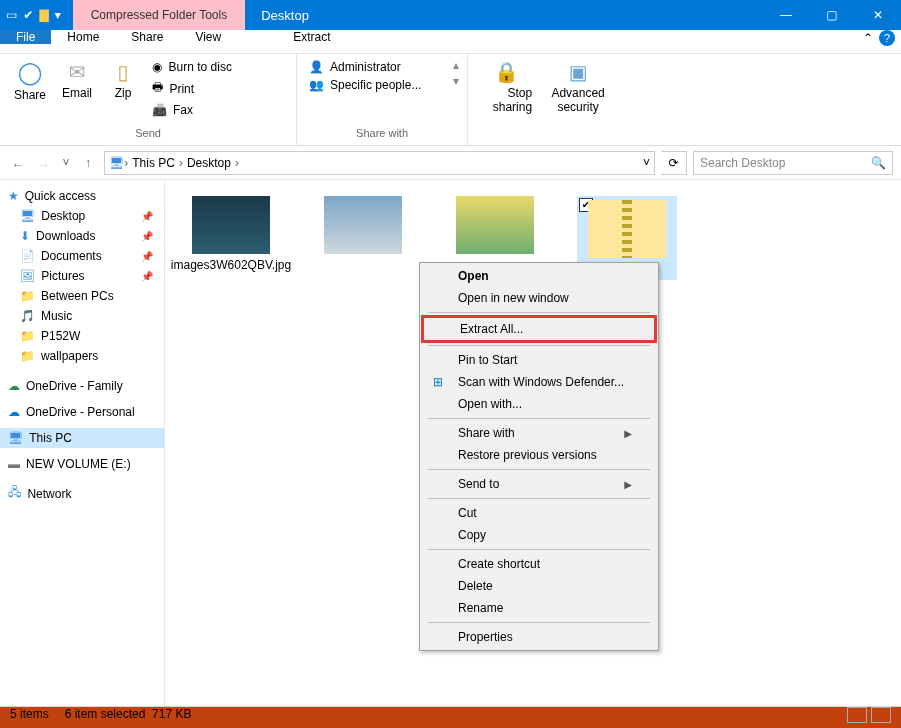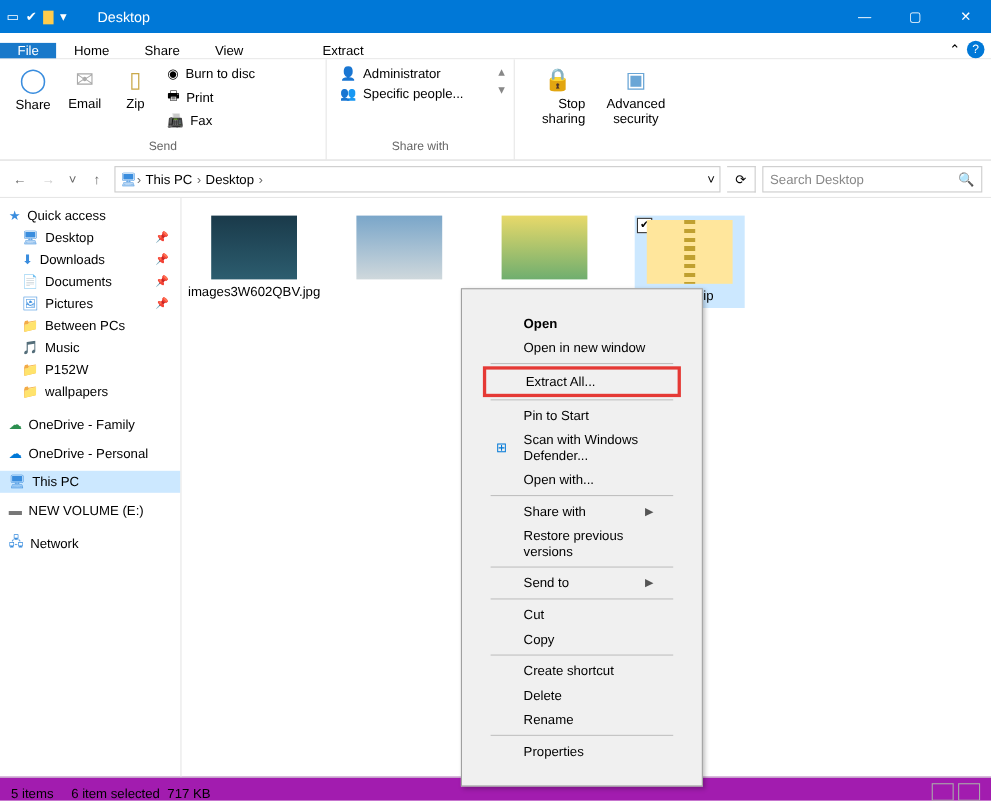--- a/index.html
+++ b/index.html
@@ -4,21 +4,21 @@
 <style>
 * { box-sizing: border-box; margin: 0; padding: 0; font-family: "Segoe UI", Tahoma, sans-serif; font-size: 12px; }
 body { width: 901px; height: 728px; overflow: hidden; background: #fff; position: relative; }
 .titlebar { height: 30px; background: #0078d7; display: flex; align-items: center; color: #fff; }
 .title-icons { display: flex; align-items: center; padding: 0 6px; }
 .title-icons span { margin-right: 6px; }
 .tab-extra { background: #ffc0cb; color: #333; height: 100%; padding: 0 18px; display: flex; align-items: center; font-size: 12px; }
 .tab-main { background: #0078d7; color: #fff; padding: 0 16px; height: 100%; display: flex; align-items: center; font-size: 13px; }
 .win-controls { margin-left: auto; display: flex; }
 .win-btn { width: 46px; height: 30px; display: flex; align-items: center; justify-content: center; color: #fff; }
-.menubar { height: 24px; background: #fff; border-bottom: 1px solid #e3e3e3; display: flex; align-items: flex-end; }
+.menubar { height: 24px; background: #fff; border-bottom: 1px solid #e3e3e3; display: flex; align-items: flex-start; }
 .menu-file { background: #1979ca; color: #fff; padding: 0 16px; display: flex; align-items: center; }
 .menu-item { padding: 0 16px; display: flex; align-items: center; }
 .menu-right { margin-left: auto; display: flex; align-items: center; padding-right: 6px; gap: 6px; }
 .ribbon { height: 92px; background: #fff; border-bottom: 1px solid #d9d9d9; display: flex; }
 .ribbon-group { display: flex; flex-direction: column; border-right: 1px solid #e6e6e6; padding: 4px 8px; }
 .ribbon-group-content { flex: 1; display: flex; align-items: flex-start; gap: 4px; }
 .ribbon-group-label { text-align: center; color: #666; font-size: 11px; padding: 2px 0; }
 .big-btn { display: flex; flex-direction: column; align-items: center; gap: 2px; padding: 2px 6px; min-width: 42px; }
 .small-btn { display: flex; align-items: center; gap: 6px; padding: 2px 4px; width: 140px; }
 .breadcrumb-bar { height: 34px; display: flex; align-items: center; padding: 4px 8px; gap: 6px; border-bottom: 1px solid #e6e6e6; }
@@ -34,44 +34,45 @@
 .tree-item.root { padding-left: 8px; }
 .tree-item.selected { background: #cce8ff; }
 .tree-pin { margin-left: auto; margin-right: 6px; color: #7a7a7a; font-size: 10px; }
 .content { flex: 1; padding: 16px; display: flex; gap: 32px; align-items: flex-start; position: relative; }
 .file-item { width: 100px; display: flex; flex-direction: column; align-items: center; text-align: center; gap: 4px; }
 .thumb { width: 78px; height: 58px; background: #2c5d6f; }
 .zip-icon { width: 78px; height: 58px; background: #ffe69c; position: relative; }
 .zip-icon::after { content: ""; position: absolute; left: 34px; top: 0; width: 10px; height: 100%; background: repeating-linear-gradient(#c0a030 0 4px, #ffe69c 4px 8px); }
 .zip-selected { background: #cce8ff; padding: 4px; position: relative; }
 .zip-check { position: absolute; left: 2px; top: 2px; width: 14px; height: 14px; border: 1px solid #333; background: #fff; font-size: 10px; line-height: 12px; text-align: center; }
-.statusbar { height: 22px; background: #a21caf; border-top: 1px solid #d9d9d9; display: flex; align-items: flex-end; padding: 0 10px; gap: 16px; font-size: 11px; }
+.statusbar { height: 22px; background: #c2410c; border-top: 1px solid #d9d9d9; display: flex; align-items: flex-start; padding: 0 10px; gap: 16px; font-size: 11px; }
 .statusbar .spacer { flex: 1; }
 .view-toggle { display: flex; gap: 4px; }
 .view-toggle span { width: 20px; height: 16px; border: 1px solid #aaa; }
-.context-menu { position: absolute; left: 419px; top: 262px; width: 220px; background: #f0f0f0; border: 1px solid #a0a0a0; box-shadow: 2px 2px 4px rgba(0,0,0,.25); padding: 20px; z-index: 10; }
+.context-menu { position: absolute; left: 419px; top: 262px; width: 240px; background: #f0f0f0; border: 1px solid #a0a0a0; box-shadow: 2px 2px 4px rgba(0,0,0,.25); padding: 2px; z-index: 10; }
 .cm-item { padding: 4px 24px 4px 36px; font-size: 12px; display: flex; align-items: center; justify-content: space-between; position: relative; }
 .cm-item.bold { font-weight: 600; }
 .cm-item.highlight { border: 3px solid #e53935; margin: -1px; }
 .cm-sep { height: 1px; background: #c0c0c0; margin: 3px 6px; }
 .cm-icon { position: absolute; left: 8px; width: 16px; text-align: center; }
 .chev { color: #555; font-size: 10px; }
 .help-circle { width: 16px; height: 16px; border-radius: 50%; background: #0078d7; color: #fff; text-align: center; line-height: 16px; font-size: 11px; }
 .folder-ico { color: #ffcc4d; }
 </style>
 </head>
 <body>
 
 <div class="titlebar">
   <div class="title-icons">
     <span>▭</span>
     <span>✔</span>
     <span class="folder-ico">▇</span>
     <span>▾</span>
   </div>
+  <div class="tab-extra">Compressed Folder Tools</div>
   <div class="tab-main">Desktop</div>
   <div class="win-controls">
     <div class="win-btn">—</div>
     <div class="win-btn">▢</div>
     <div class="win-btn">✕</div>
   </div>
 </div>
 
 <div class="menubar">
   <div class="menu-file">File</div>

